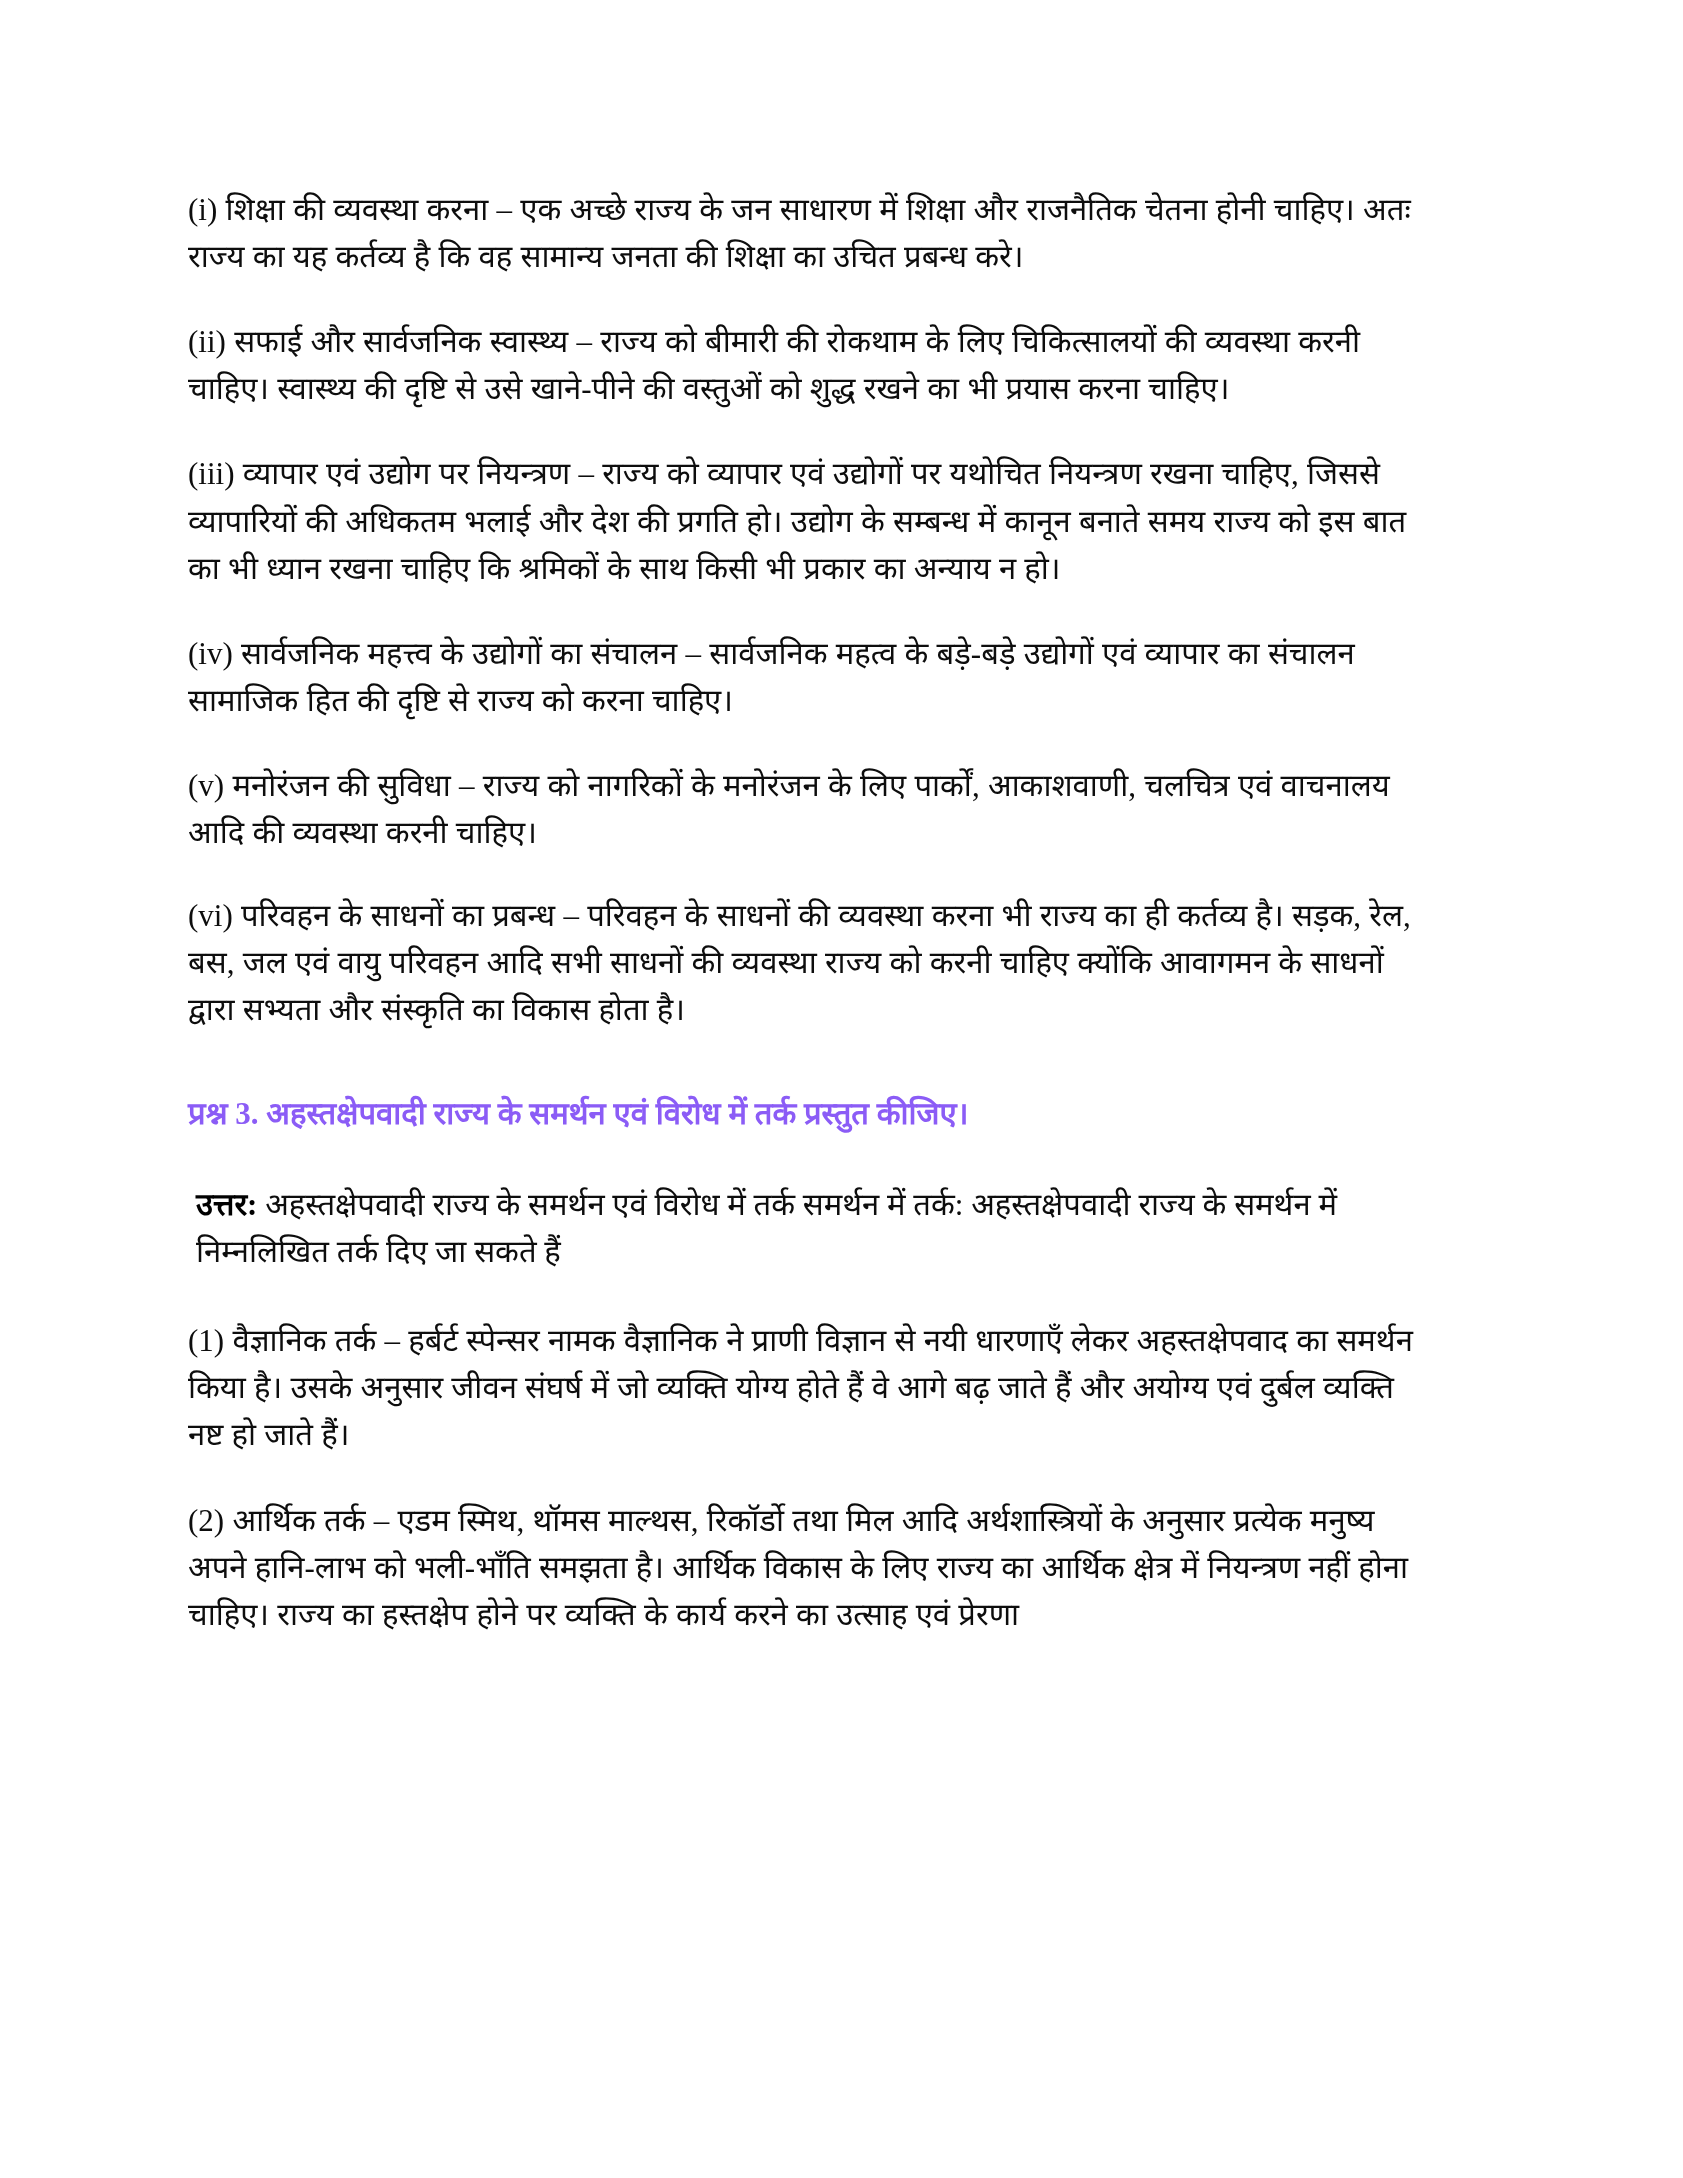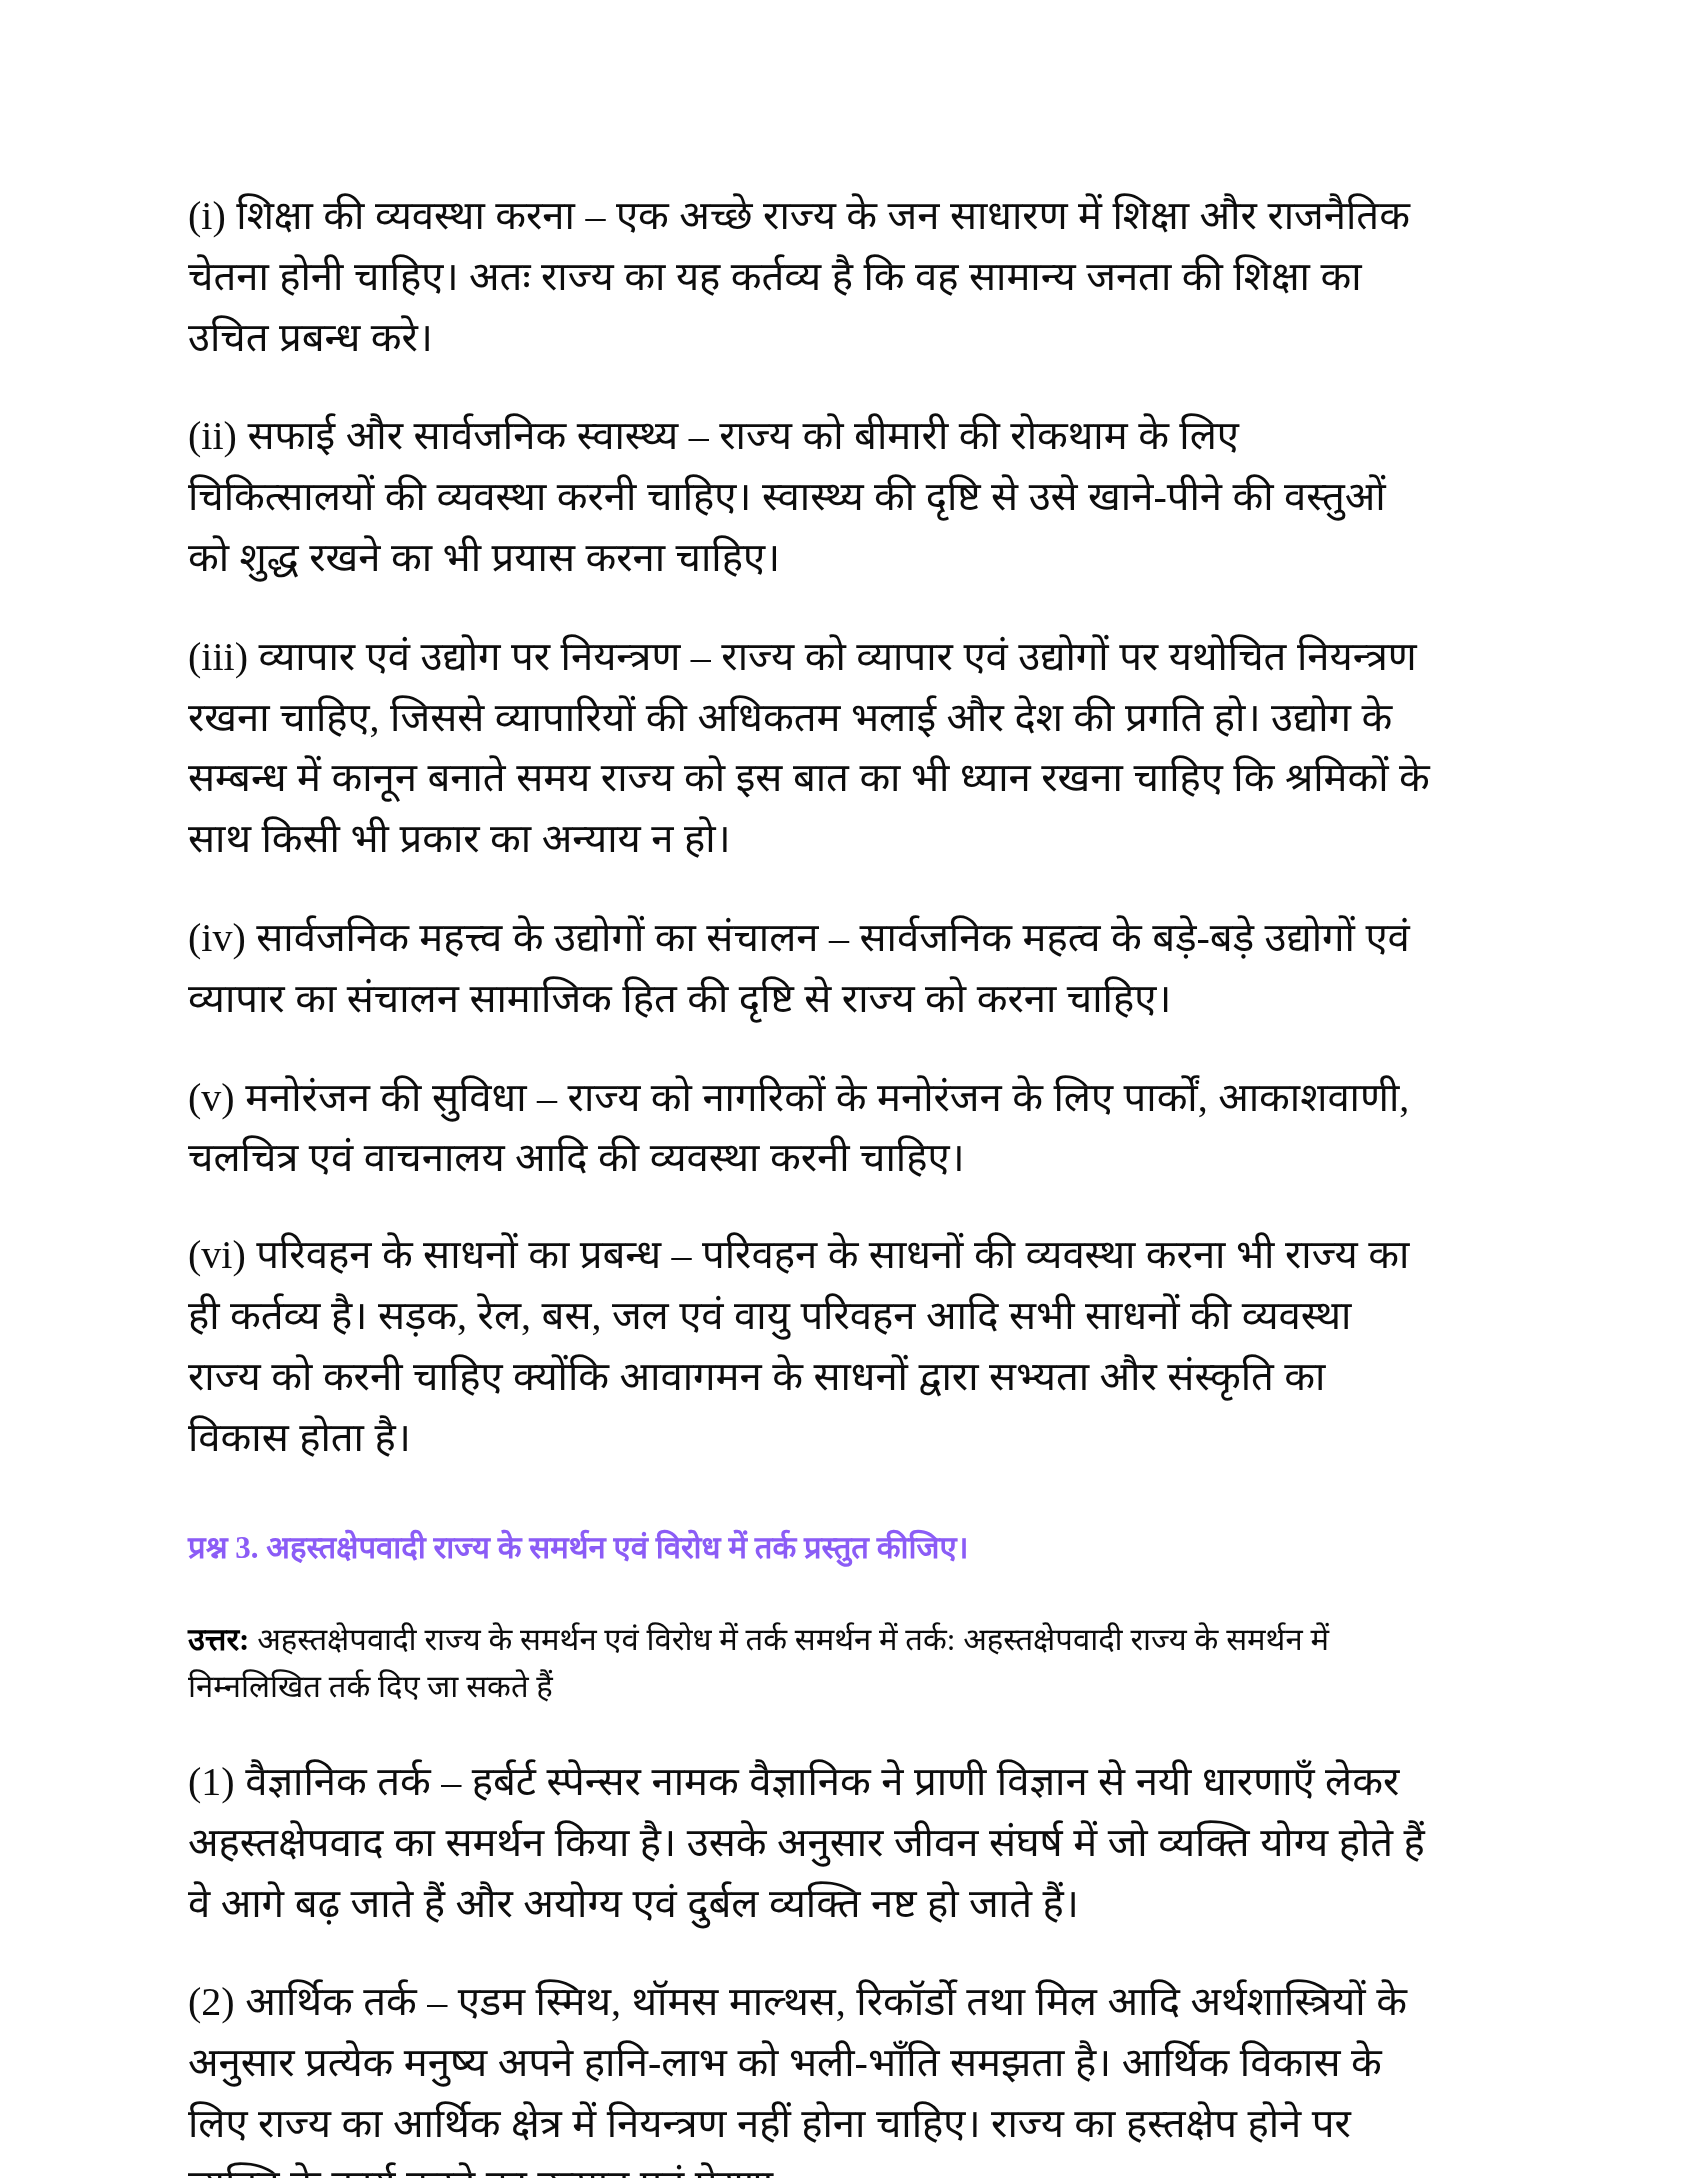--- a/index.html
+++ b/index.html
@@ -21,38 +21,38 @@
     width: 1683px;
     height: 2178px;
     background: #ffffff;
     padding: 186px 252px 0 188px;
   }
   .doc-body {
     width: 1242px;
   }
   p.para {
     margin: 0 0 38px 0;
-    font-size: 40px;
+    font-size: 31px;
     line-height: 1.52;
     text-align: left;
     word-spacing: 0.5px;
     color: #0d0d0d;
   }
   p.para.tight {
     margin-bottom: 36px;
   }
   p.question {
     margin: 57px 0 44px 0;
     font-size: 31px;
     line-height: 1.5;
     font-weight: bold;
     color: #8b5cf6;
   }
   p.answer {
-    margin: 0 0 42px 0;
+    margin: 0 0 42px 8px;
     font-size: 31px;
     line-height: 1.52;
     color: #0d0d0d;
   }
   .lead {
     font-weight: bold;
     color: #000000;
   }
   .marker {
     color: #0d0d0d;

